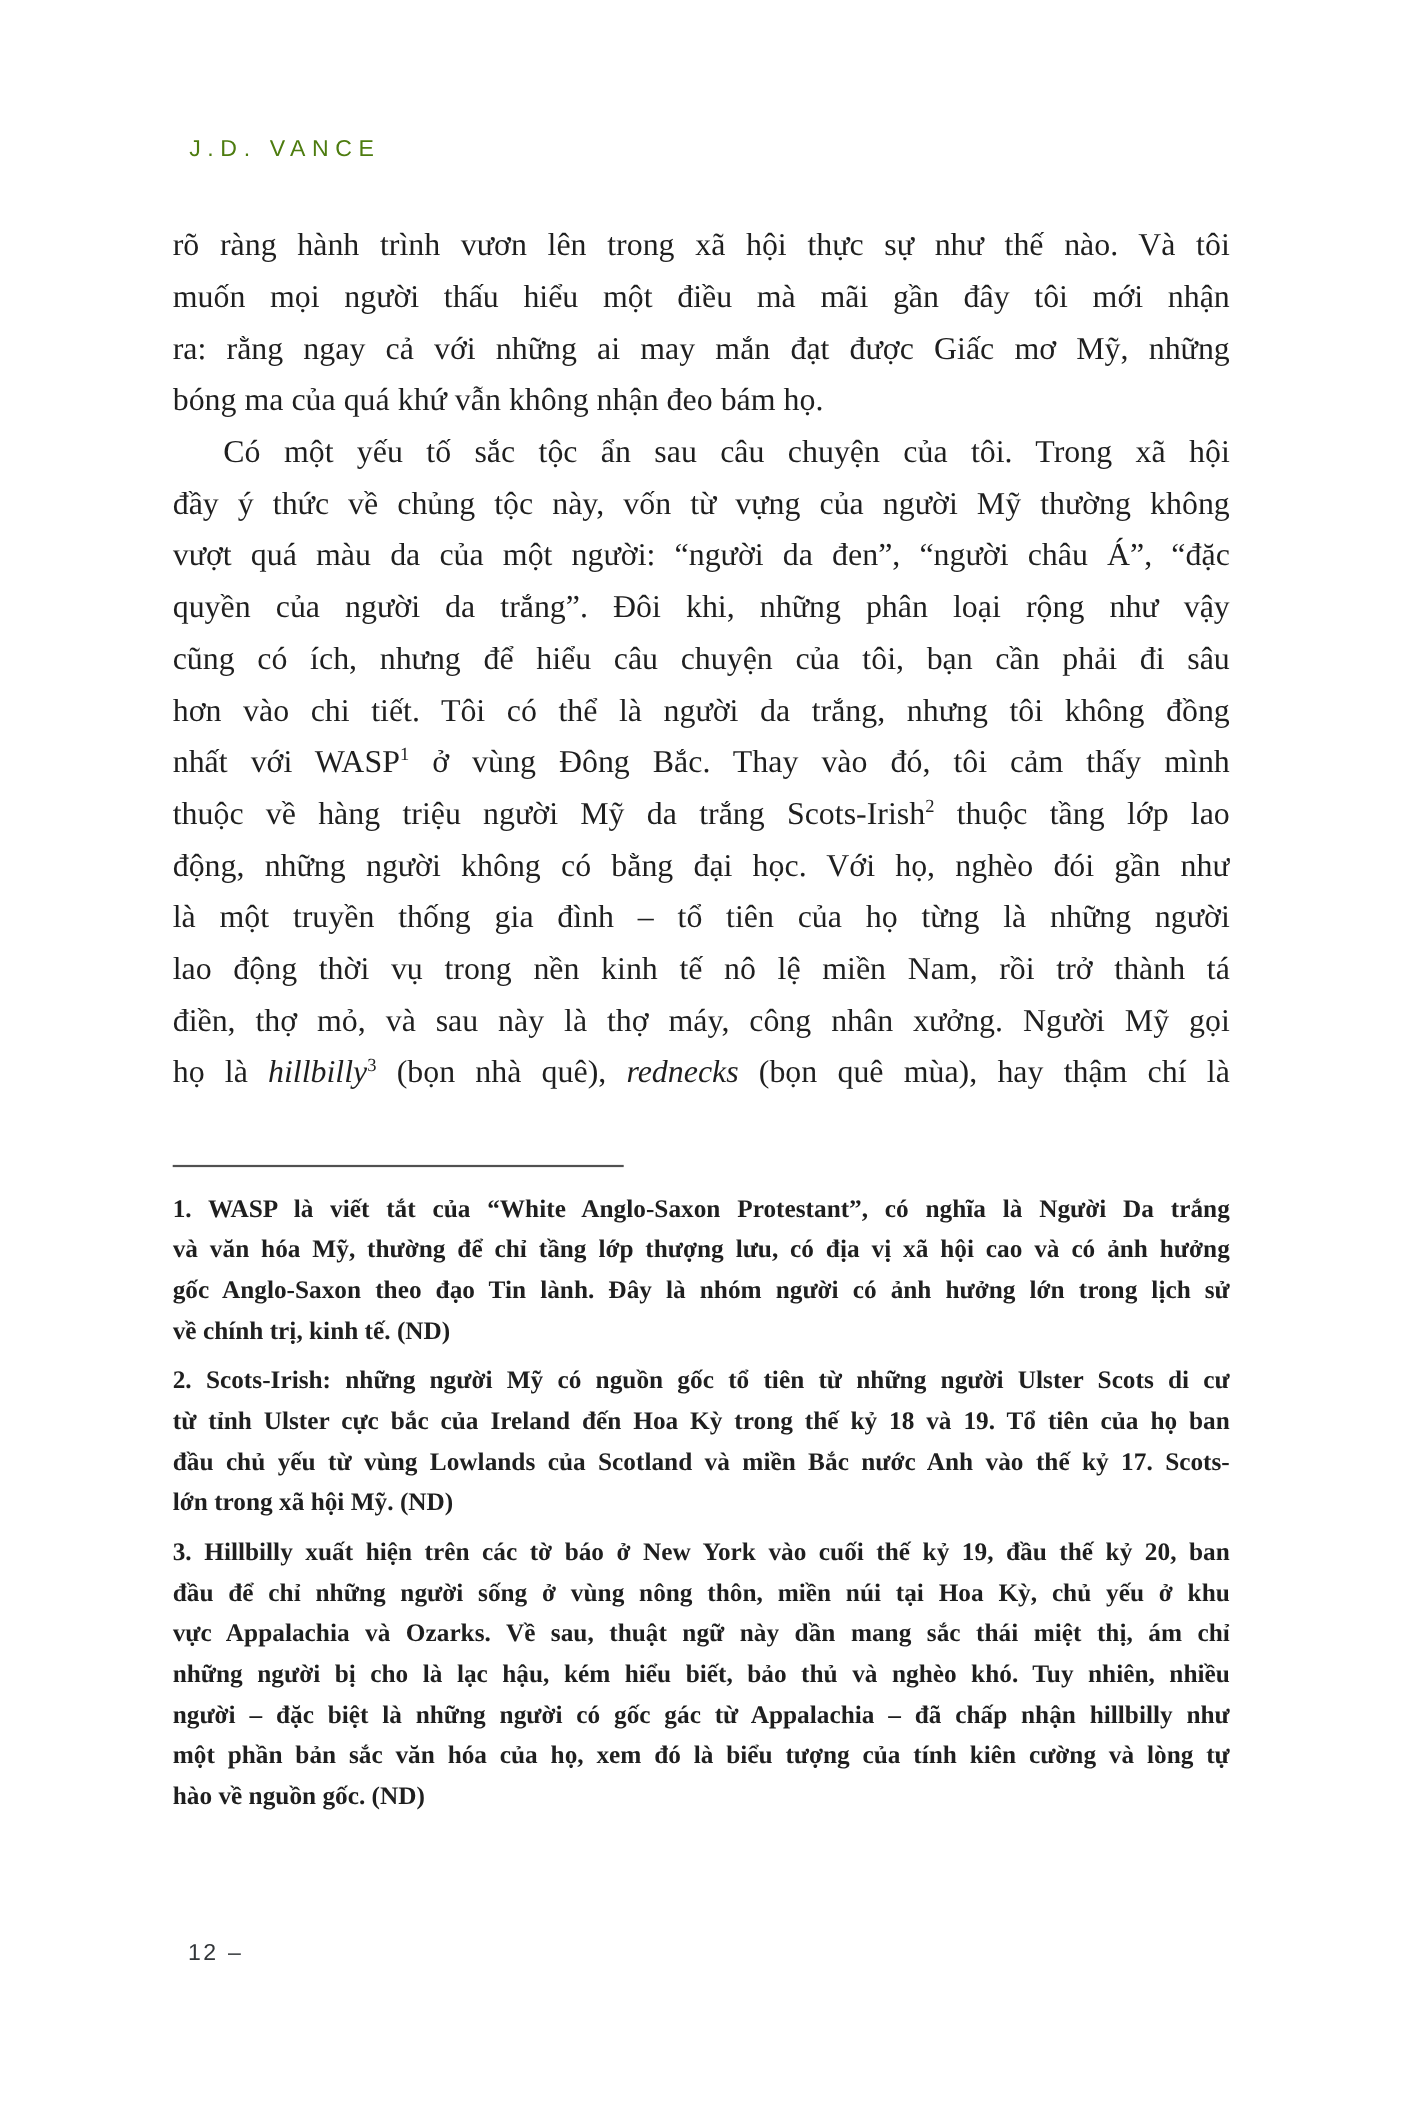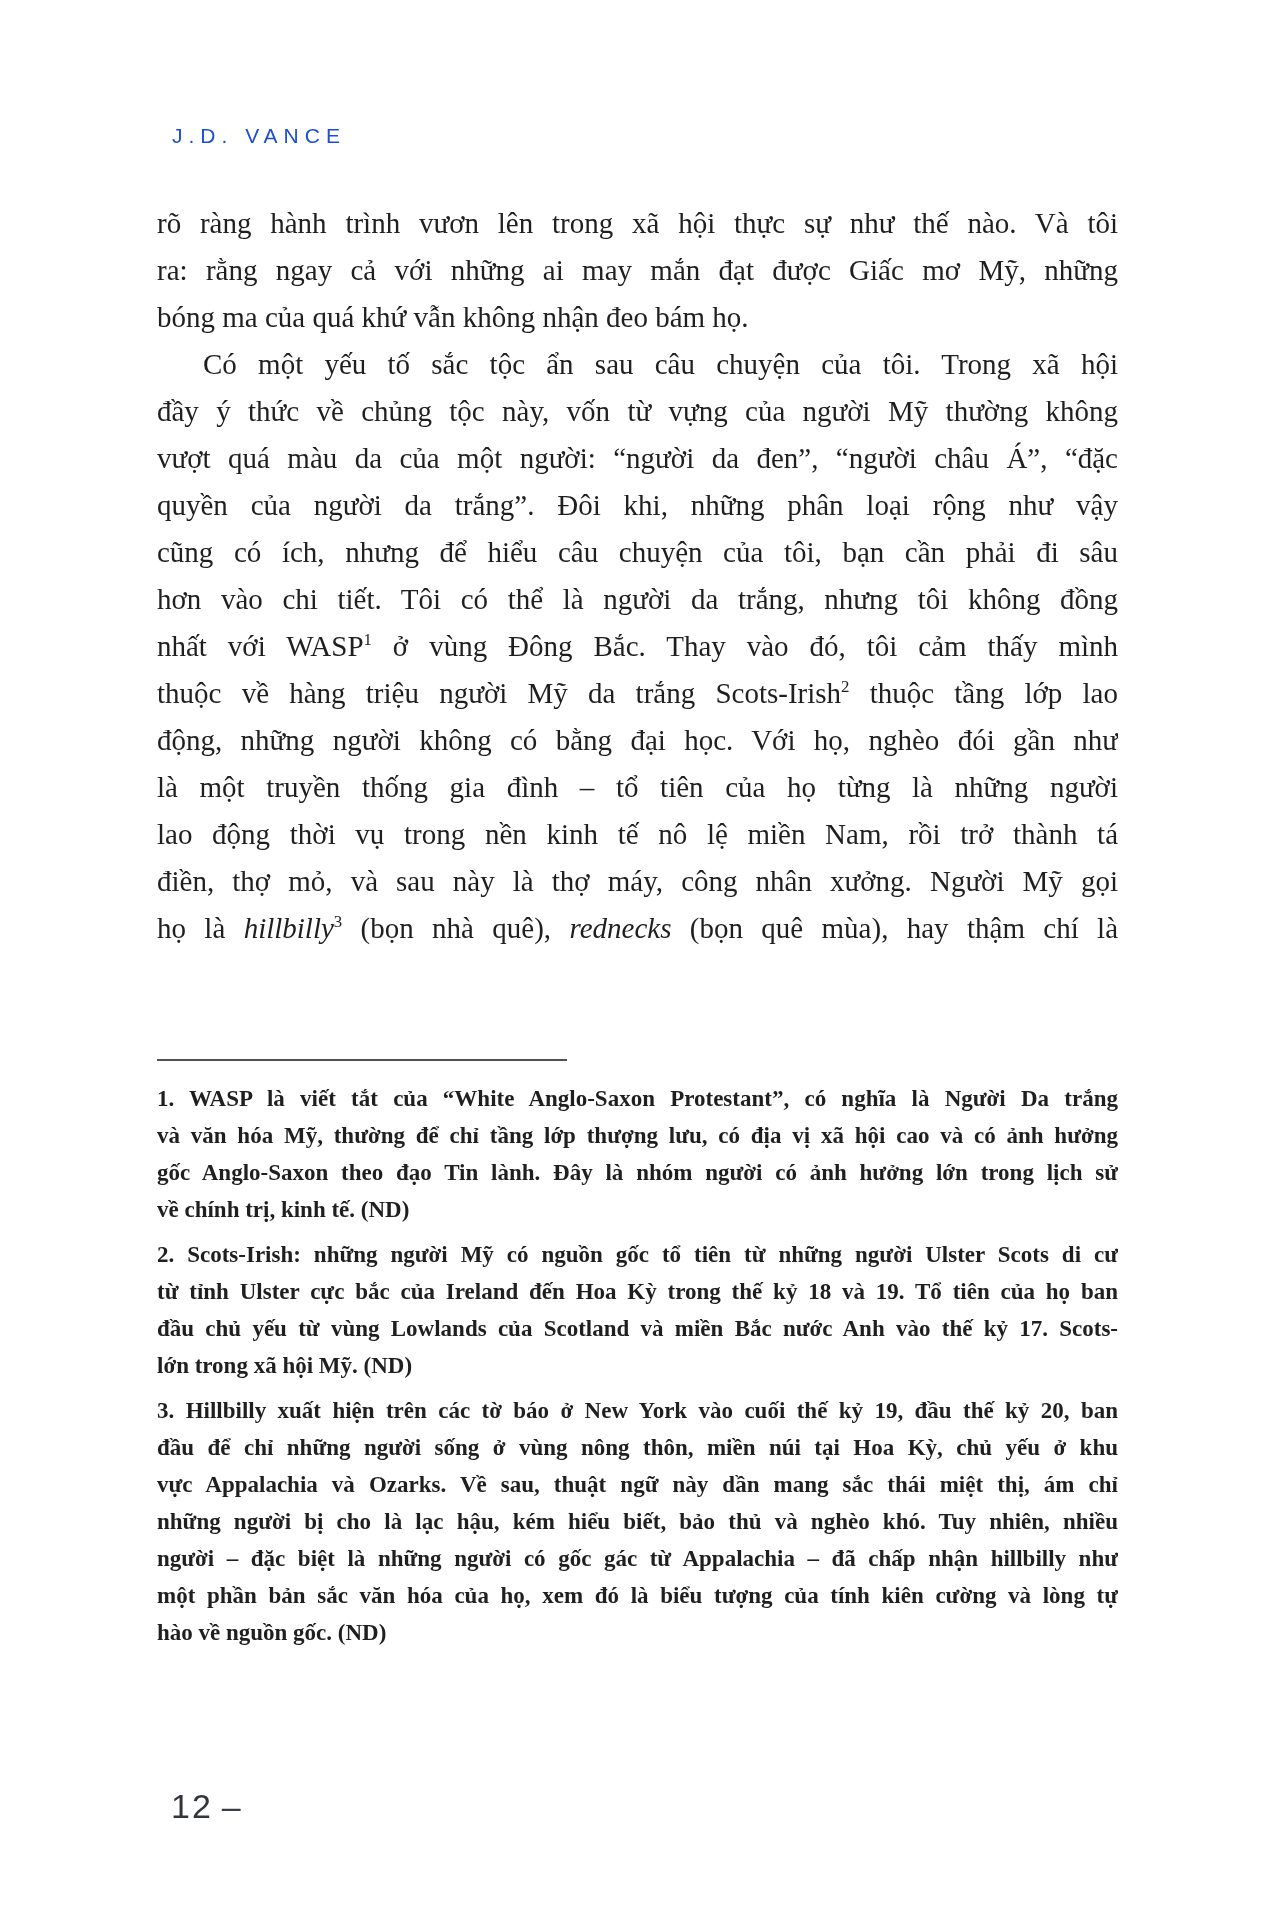--- a/index.html
+++ b/index.html
@@ -13,21 +13,21 @@
     color: #1f1f1f;
   }
   .author {
     position: absolute;
     top: 124px;
     left: 172px;
     font-family: "Liberation Sans", sans-serif;
     font-size: 21px;
     font-weight: 400;
     letter-spacing: 6px;
-    color: #1d4ed8;
+    color: #4d7c0f;
     white-space: nowrap;
   }
   .body-text {
     position: absolute;
     top: 200px;
     left: 157px;
     width: 961px;
     font-family: "Liberation Serif", "DejaVu Serif", serif;
     font-size: 29px;
     line-height: 47px;
@@ -65,36 +65,36 @@
     font-size: 23px;
     line-height: 37px;
   }
   .footnotes .line { height: 37px; }
   .footnotes .para { margin-bottom: 8px; font-weight: bold; }
   .footer {
     position: absolute;
     top: 1764px;
     left: 171px;
     font-family: "Liberation Sans", sans-serif;
-    font-size: 34px;
+    font-size: 21px;
     color: #323639;
     letter-spacing: 2px;
-    margin-top: 23px;
   }
   .footer .dash { margin-left: 9px; color: #3a3e41; }
 </style>
 </head>
 <body>
 
 <div class="page">
   <div class="author">J.D. VANCE</div>
 
   <div class="body-text" id="body-text">
       <div class="para">
         <div class="line"><span>rõ ràng hành trình vươn lên trong xã hội thực sự như thế nào. Và tôi</span></div>
+        <div class="line"><span>muốn mọi người thấu hiểu một điều mà mãi gần đây tôi mới nhận</span></div>
         <div class="line"><span>ra: rằng ngay cả với những ai may mắn đạt được Giấc mơ Mỹ, những</span></div>
         <div class="line last"><span>bóng ma của quá khứ vẫn không nhận đeo bám họ.</span></div>
       </div>
       <div class="para">
         <div class="line indent"><span>Có một yếu tố sắc tộc ẩn sau câu chuyện của tôi. Trong xã hội</span></div>
         <div class="line"><span>đầy ý thức về chủng tộc này, vốn từ vựng của người Mỹ thường không</span></div>
         <div class="line"><span>vượt quá màu da của một người: “người da đen”, “người châu Á”, “đặc</span></div>
         <div class="line"><span>quyền của người da trắng”. Đôi khi, những phân loại rộng như vậy</span></div>
         <div class="line"><span>cũng có ích, nhưng để hiểu câu chuyện của tôi, bạn cần phải đi sâu</span></div>
         <div class="line"><span>hơn vào chi tiết. Tôi có thể là người da trắng, nhưng tôi không đồng</span></div>

